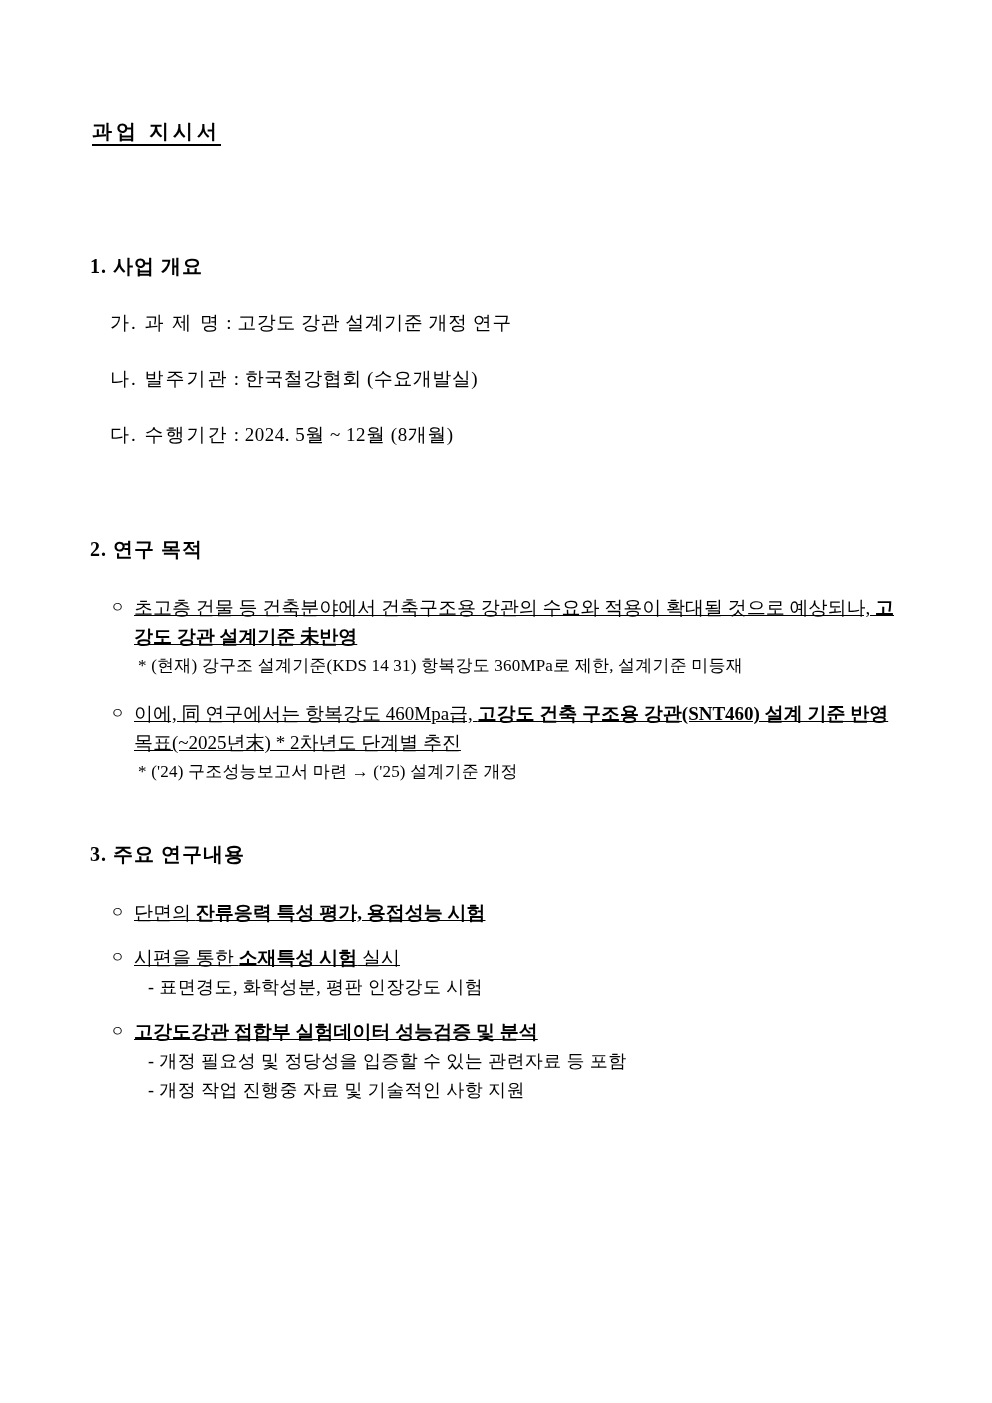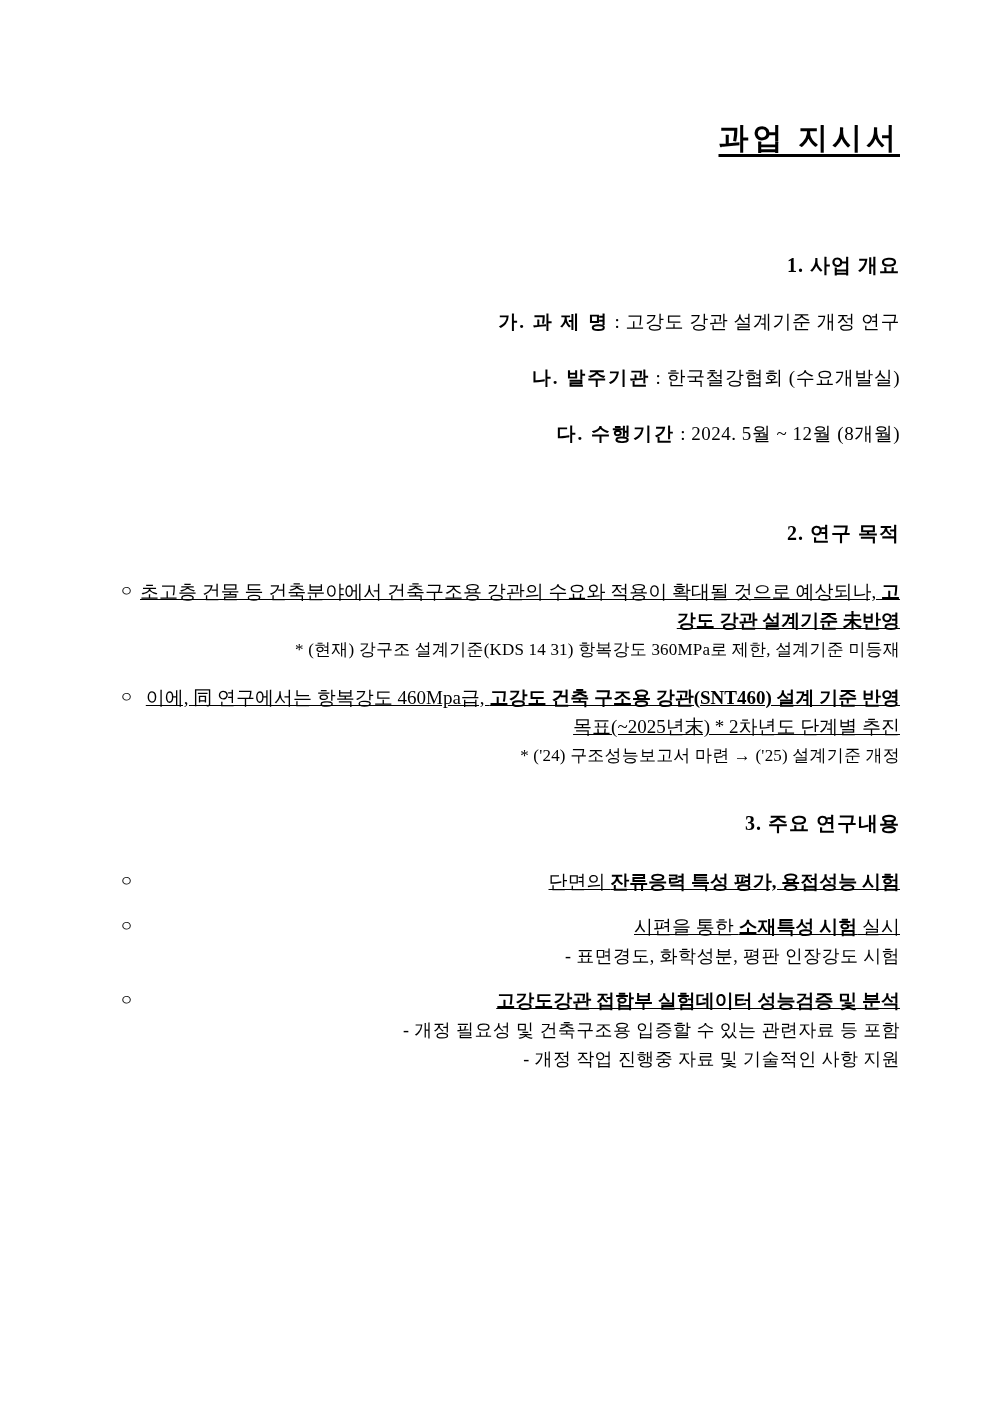--- a/index.html
+++ b/index.html
@@ -16,47 +16,46 @@
     overflow: hidden;
   }
   .page {
     position: relative;
     width: 992px;
     height: 1403px;
     box-sizing: border-box;
     padding: 0 92px;
   }
   .doc-title {
-    text-align: right;
-    font-size: 30px;
+    text-align: left;
+    font-size: 20px;
     font-weight: bold;
     letter-spacing: 4px;
     margin-top: 118px;
     margin-bottom: 0;
     text-decoration: underline;
     text-underline-offset: 6px;
   }
 
   .section {
-    margin-top: 1px;
-    text-align: right;
+    margin-top: 16px;
   }
   .section-heading {
     font-size: 20px;
     font-weight: bold;
     letter-spacing: 1px;
     margin-left: -2px;
   }
   .sub-item {
     font-size: 19px;
     margin-left: 18px;
     letter-spacing: 0.5px;
   }
   .sub-label {
-    font-weight: bold;
+    font-weight: normal;
     letter-spacing: 2px;
   }
   .sub-value {
     font-weight: normal;
     letter-spacing: 0.5px;
   }
 
   .bullet-row {
     display: flex;
     align-items: flex-start;
@@ -182,17 +181,17 @@
     <div class="dash-row">- 표면경도, 화학성분, 평판 인장강도 시험</div>
 
     <div class="spacer-16"></div>
 
     <div class="bullet-row">
       <div class="bullet-mark">ㅇ</div>
       <div class="bullet-body">
         <span class="b">고강도강관 접합부 실험데이터 성능검증 및 분석</span>
       </div>
     </div>
-    <div class="dash-row">- 개정 필요성 및 건축구조용 입증할 수 있는 관련자료 등 포함</div>
+    <div class="dash-row">- 개정 필요성 및 정당성을 입증할 수 있는 관련자료 등 포함</div>
     <div class="dash-row">- 개정 작업 진행중 자료 및 기술적인 사항 지원</div>
   </div>
 
 </div>
 
 </body></html>

